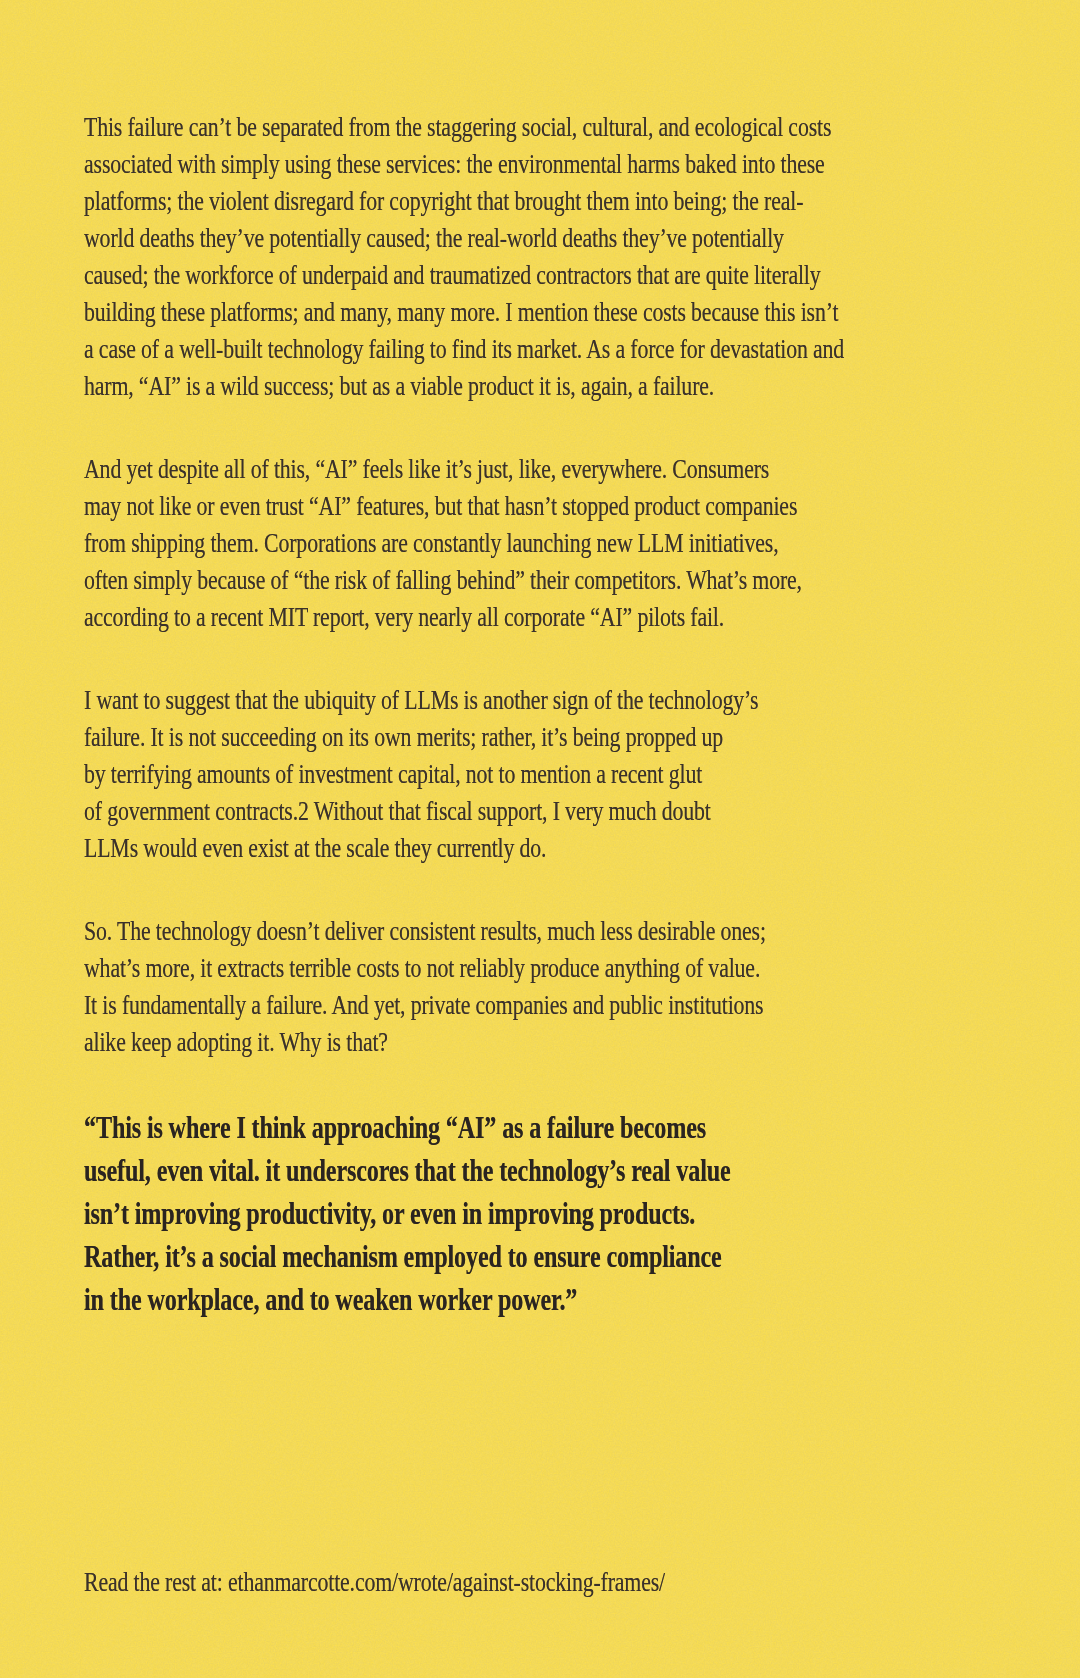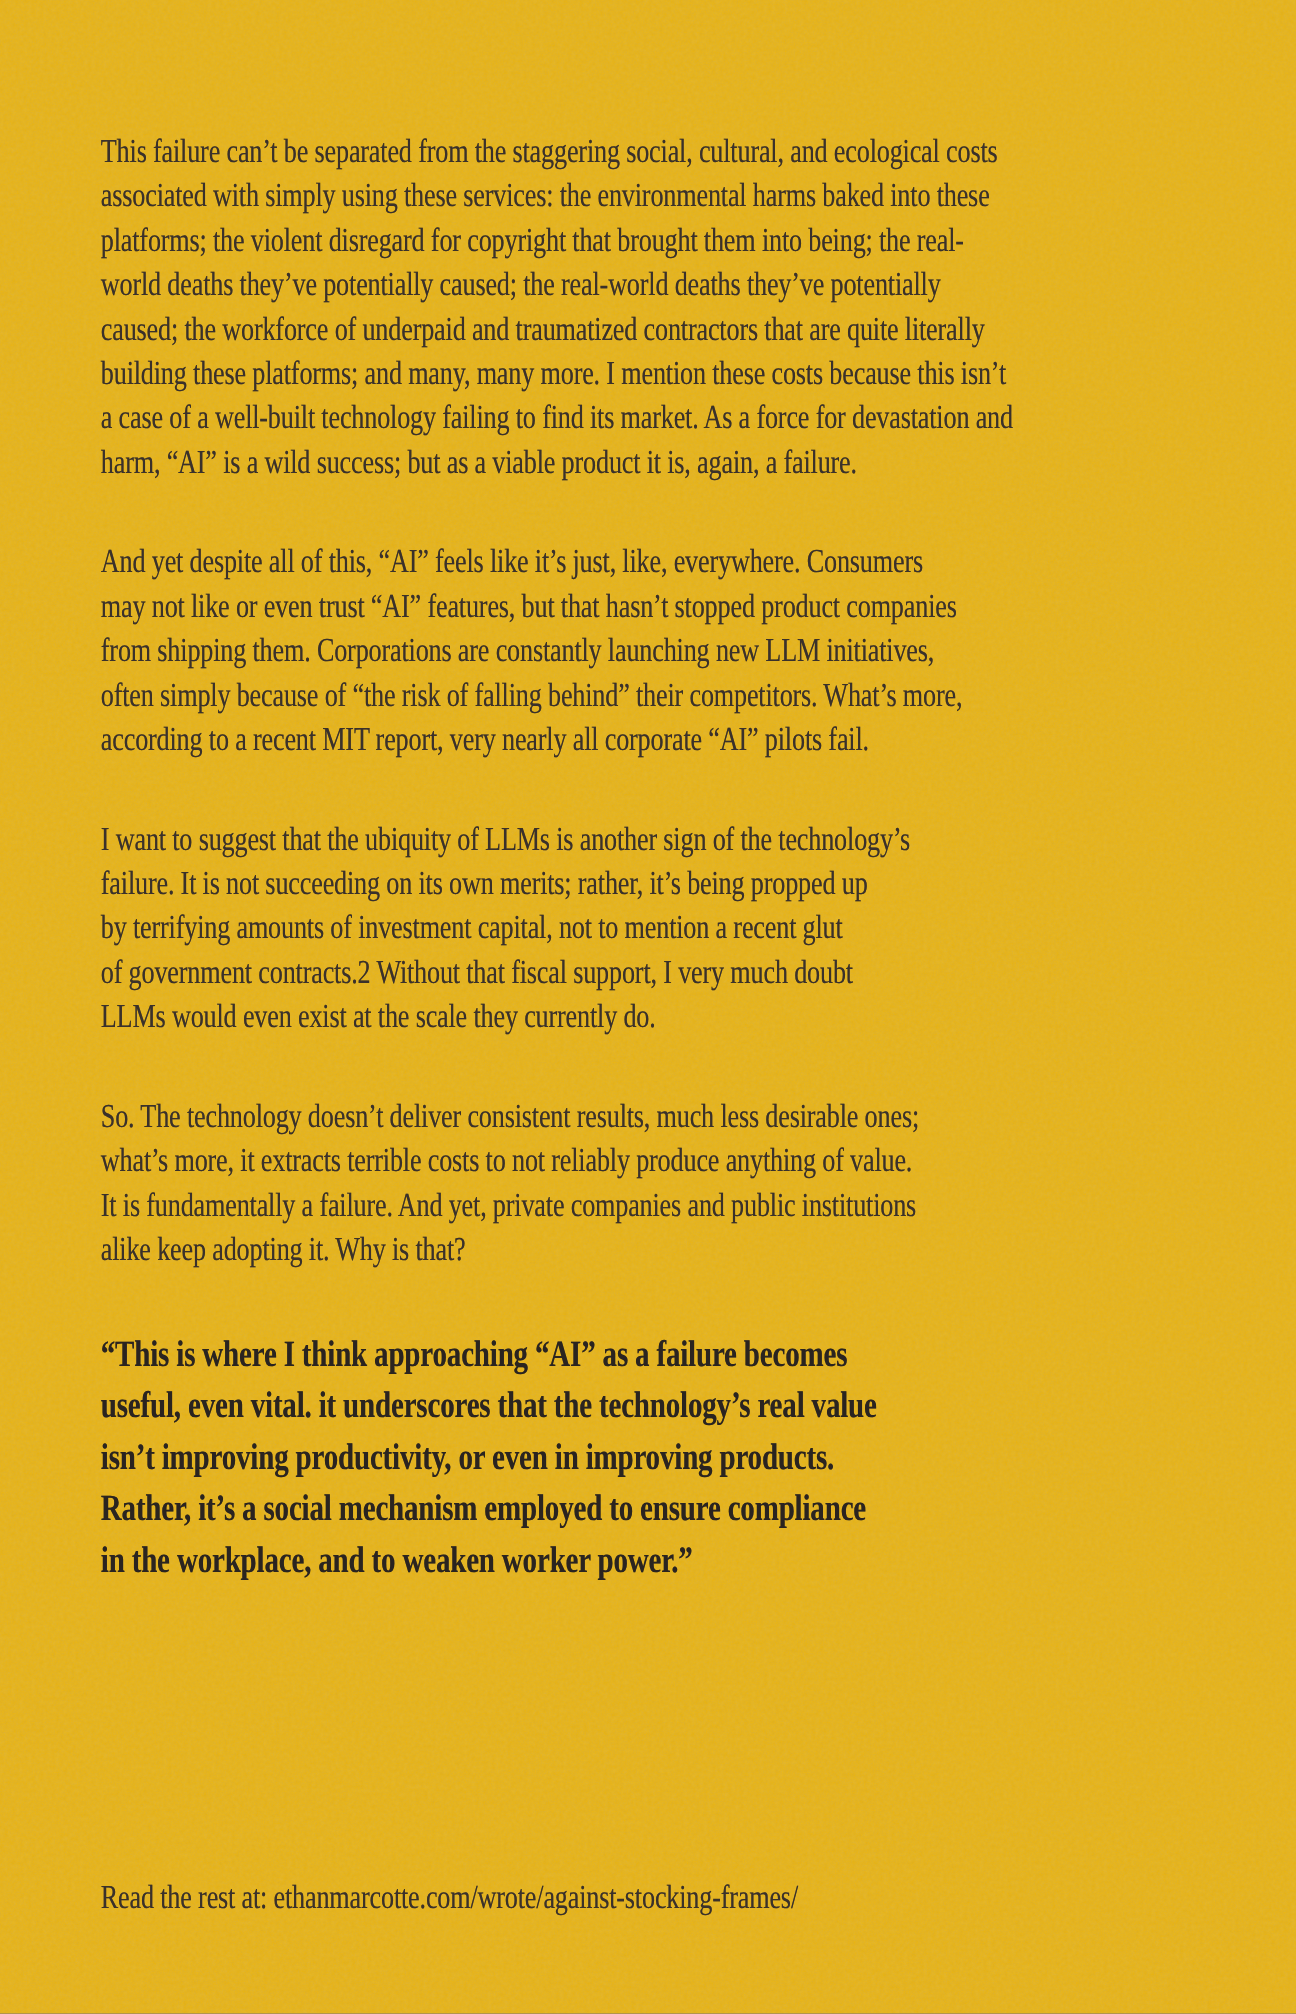--- a/index.html
+++ b/index.html
@@ -4,21 +4,21 @@
 <style>
   html, body {
     margin: 0;
     padding: 0;
     background: #8a8078;
   }
   .page {
     position: relative;
     width: 1080px;
     height: 1678px;
-    background: #eab308;
+    background: #fde047;
     overflow: hidden;
     font-family: "Liberation Serif", serif;
   }
   .grain {
     position: absolute;
     inset: 0;
     display: block;
     pointer-events: none;
   }
   .article {

